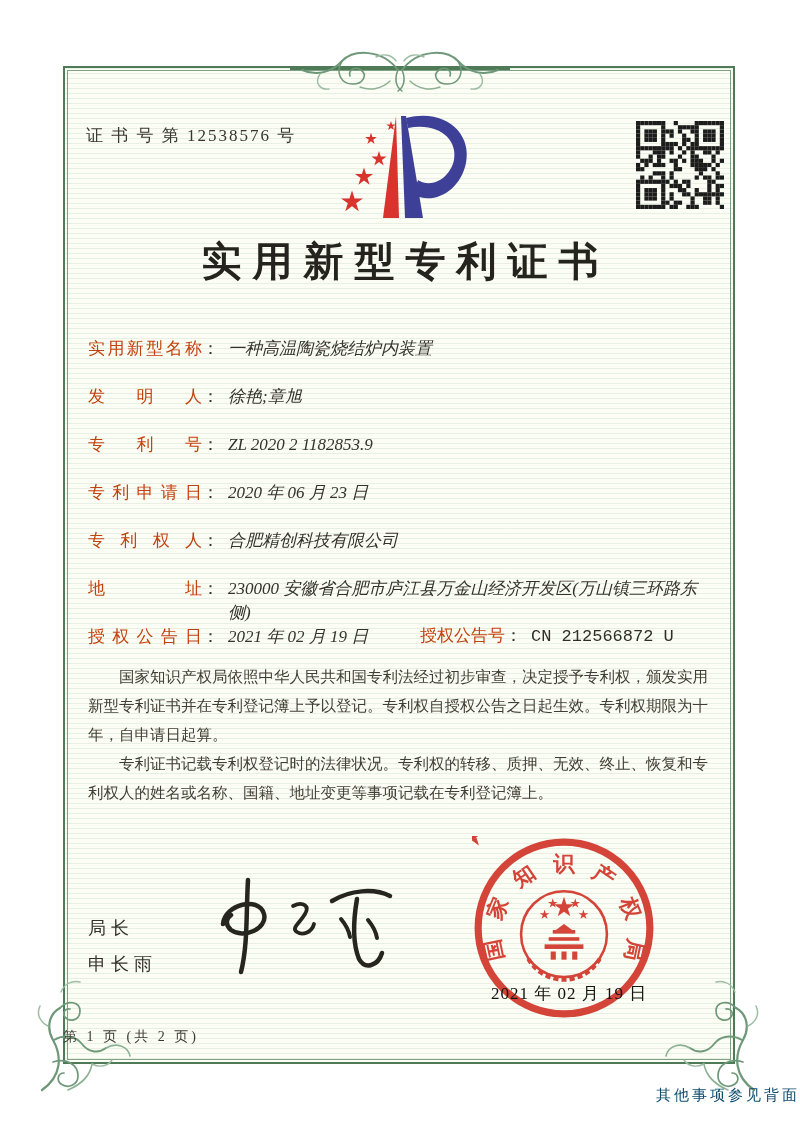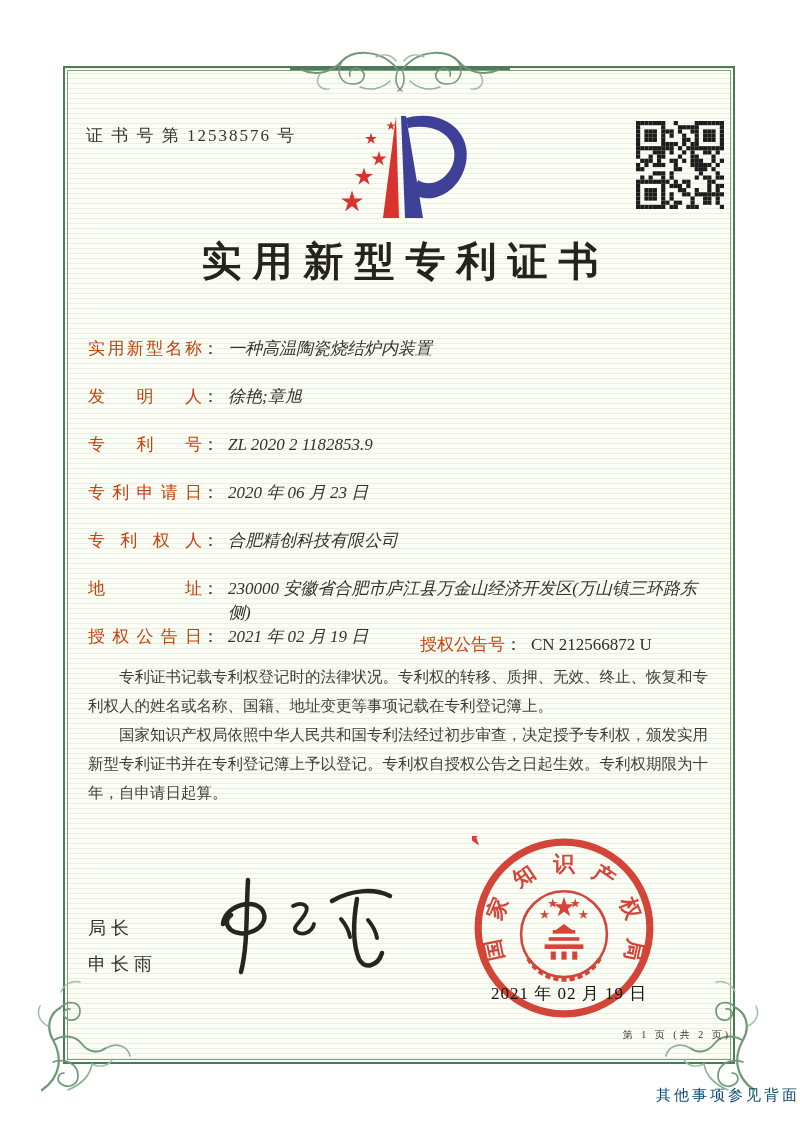--- a/index.html
+++ b/index.html
@@ -19,30 +19,30 @@
   .qr{position:absolute;left:636px;top:121px;}
   .title{
     position:absolute;left:0;right:0;top:234px;text-align:center;
     font-size:40px;font-weight:bold;letter-spacing:11px;color:#24231e;text-indent:11px;
   }
   .fields{position:absolute;left:88px;top:337px;width:626px;font-size:17px;}
   .field-row{position:relative;height:48px;line-height:24px;}
   .field-label{display:inline-block;width:114px;text-align:justify;text-align-last:justify;vertical-align:top;color:#c2410c;}
   .field-colon{display:inline-block;margin-right:9px;vertical-align:top;color:#34332b;}
   .field-value{display:inline-block;width:478px;vertical-align:top;color:#34332b;font-style:italic;}
-  .field-group2{position:absolute;left:332px;top:8px;white-space:nowrap;}
+  .field-group2{position:absolute;left:332px;top:0;white-space:nowrap;font-family:Liberation Mono, monospace;}
   .field-group2 .field-label{width:auto;text-align:left;text-align-last:auto;}
   .paragraphs{position:absolute;left:88px;top:662px;width:625px;font-size:15.5px;line-height:29px;color:#413f35;}
   .paragraphs p{margin:0;text-indent:2em;}
   .signer{position:absolute;left:88px;top:910px;font-size:18px;line-height:36px;letter-spacing:5px;color:#33322a;}
   .signature{position:absolute;left:205px;top:872px;}
   .seal{position:absolute;left:472px;top:836px;opacity:0.95;}
   .seal-char{font-size:21px;font-weight:bold;fill:#d23b2f;text-anchor:middle;font-family:"Liberation Serif","DejaVu Serif",serif;}
   .seal-date{position:absolute;left:491px;top:982px;font-size:17px;letter-spacing:1px;color:#14120f;white-space:nowrap;}
-  .page-indicator-inner{position:absolute;left:0;right:0;bottom:20px;text-align:right;font-size:10px;letter-spacing:3px;color:#3b3a32;}
+  .page-indicator-inner{position:absolute;left:0;right:0;bottom:20px;text-align:left;font-size:14px;letter-spacing:3px;color:#3b3a32;}
   .back-note{position:absolute;left:16px;right:0;top:1086px;text-align:right;font-size:15px;letter-spacing:3px;color:#0c4a6e;}
   .flourish-top{position:absolute;left:290px;top:43px;}
   .flourish-bl{position:absolute;left:28px;top:972px;}
   .flourish-br{position:absolute;left:656px;top:972px;transform:scaleX(-1);}
 </style>
 </head>
 <body>
 
 <div class="page">
 
@@ -351,22 +351,22 @@
       <div class="field-row"><span class="field-label">实用新型名称</span><span class="field-colon">：</span><span class="field-value">一种高温陶瓷烧结炉内装置</span></div>
       <div class="field-row"><span class="field-label">发明人</span><span class="field-colon">：</span><span class="field-value">徐艳;章旭</span></div>
       <div class="field-row"><span class="field-label">专利号</span><span class="field-colon">：</span><span class="field-value">ZL 2020 2 1182853.9</span></div>
       <div class="field-row"><span class="field-label">专利申请日</span><span class="field-colon">：</span><span class="field-value">2020 年 06 月 23 日</span></div>
       <div class="field-row"><span class="field-label">专利权人</span><span class="field-colon">：</span><span class="field-value">合肥精创科技有限公司</span></div>
       <div class="field-row"><span class="field-label">地址</span><span class="field-colon">：</span><span class="field-value">230000 安徽省合肥市庐江县万金山经济开发区(万山镇三环路东侧)</span></div>
       <div class="field-row"><span class="field-label">授权公告日</span><span class="field-colon">：</span><span class="field-value">2021 年 02 月 19 日</span><span class="field-group2"><span class="field-label">授权公告号</span><span class="field-colon">：</span><span class="field-value2">CN 212566872 U</span></span></div>
     </div>
 
   <div class="paragraphs" id="paragraphs">
+      <p>国家知识产权局依照中华人民共和国专利法经过初步审查，决定授予专利权，颁发实用新型专利证书并在专利登记簿上予以登记。专利权自授权公告之日起生效。专利权期限为十年，自申请日起算。</p>
       <p>专利证书记载专利权登记时的法律状况。专利权的转移、质押、无效、终止、恢复和专利权人的姓名或名称、国籍、地址变更等事项记载在专利登记簿上。</p>
-      <p>国家知识产权局依照中华人民共和国专利法经过初步审查，决定授予专利权，颁发实用新型专利证书并在专利登记簿上予以登记。专利权自授权公告之日起生效。专利权期限为十年，自申请日起算。</p>
     </div>
 
   <div class="signer">
     <div>局长</div>
     <div>申长雨</div>
   </div>
 
   <svg class="signature" width="215" height="108" viewBox="0 0 215 108">
     <g fill="none" stroke="#26251f" stroke-width="4.5" stroke-linecap="round">
       <path d="M18,52 C20,32 54,24 59,42 C63,57 38,67 26,58 C20,53 21,46 26,43"></path>

